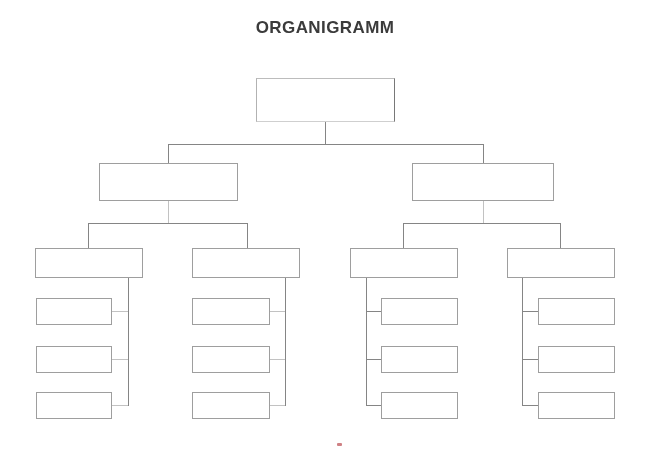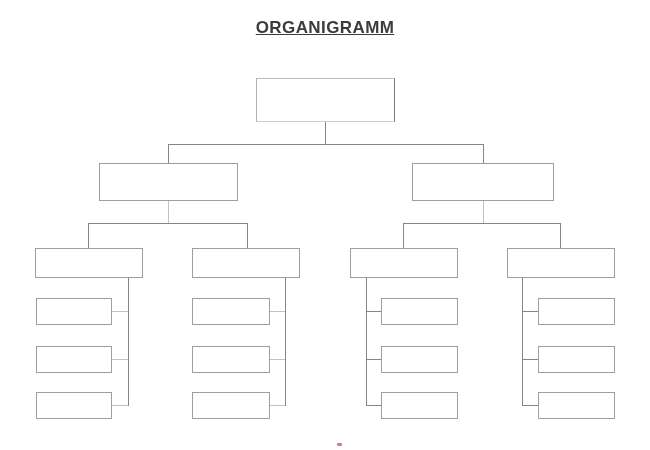--- a/index.html
+++ b/index.html
@@ -18,21 +18,20 @@
   .chart-title {
     position: absolute;
     top: 18px;
     left: 0;
     width: 650px;
     text-align: center;
     font-size: 17px;
     font-weight: bold;
     letter-spacing: 0.4px;
     color: #3b3b3b;
-    text-decoration: underline;
   }
   .node {
     position: absolute;
     box-sizing: border-box;
     background: #ffffff;
     border: 1px solid #9e9e9e;
     display: flex;
     align-items: center;
     justify-content: center;
     font-size: 12px;

